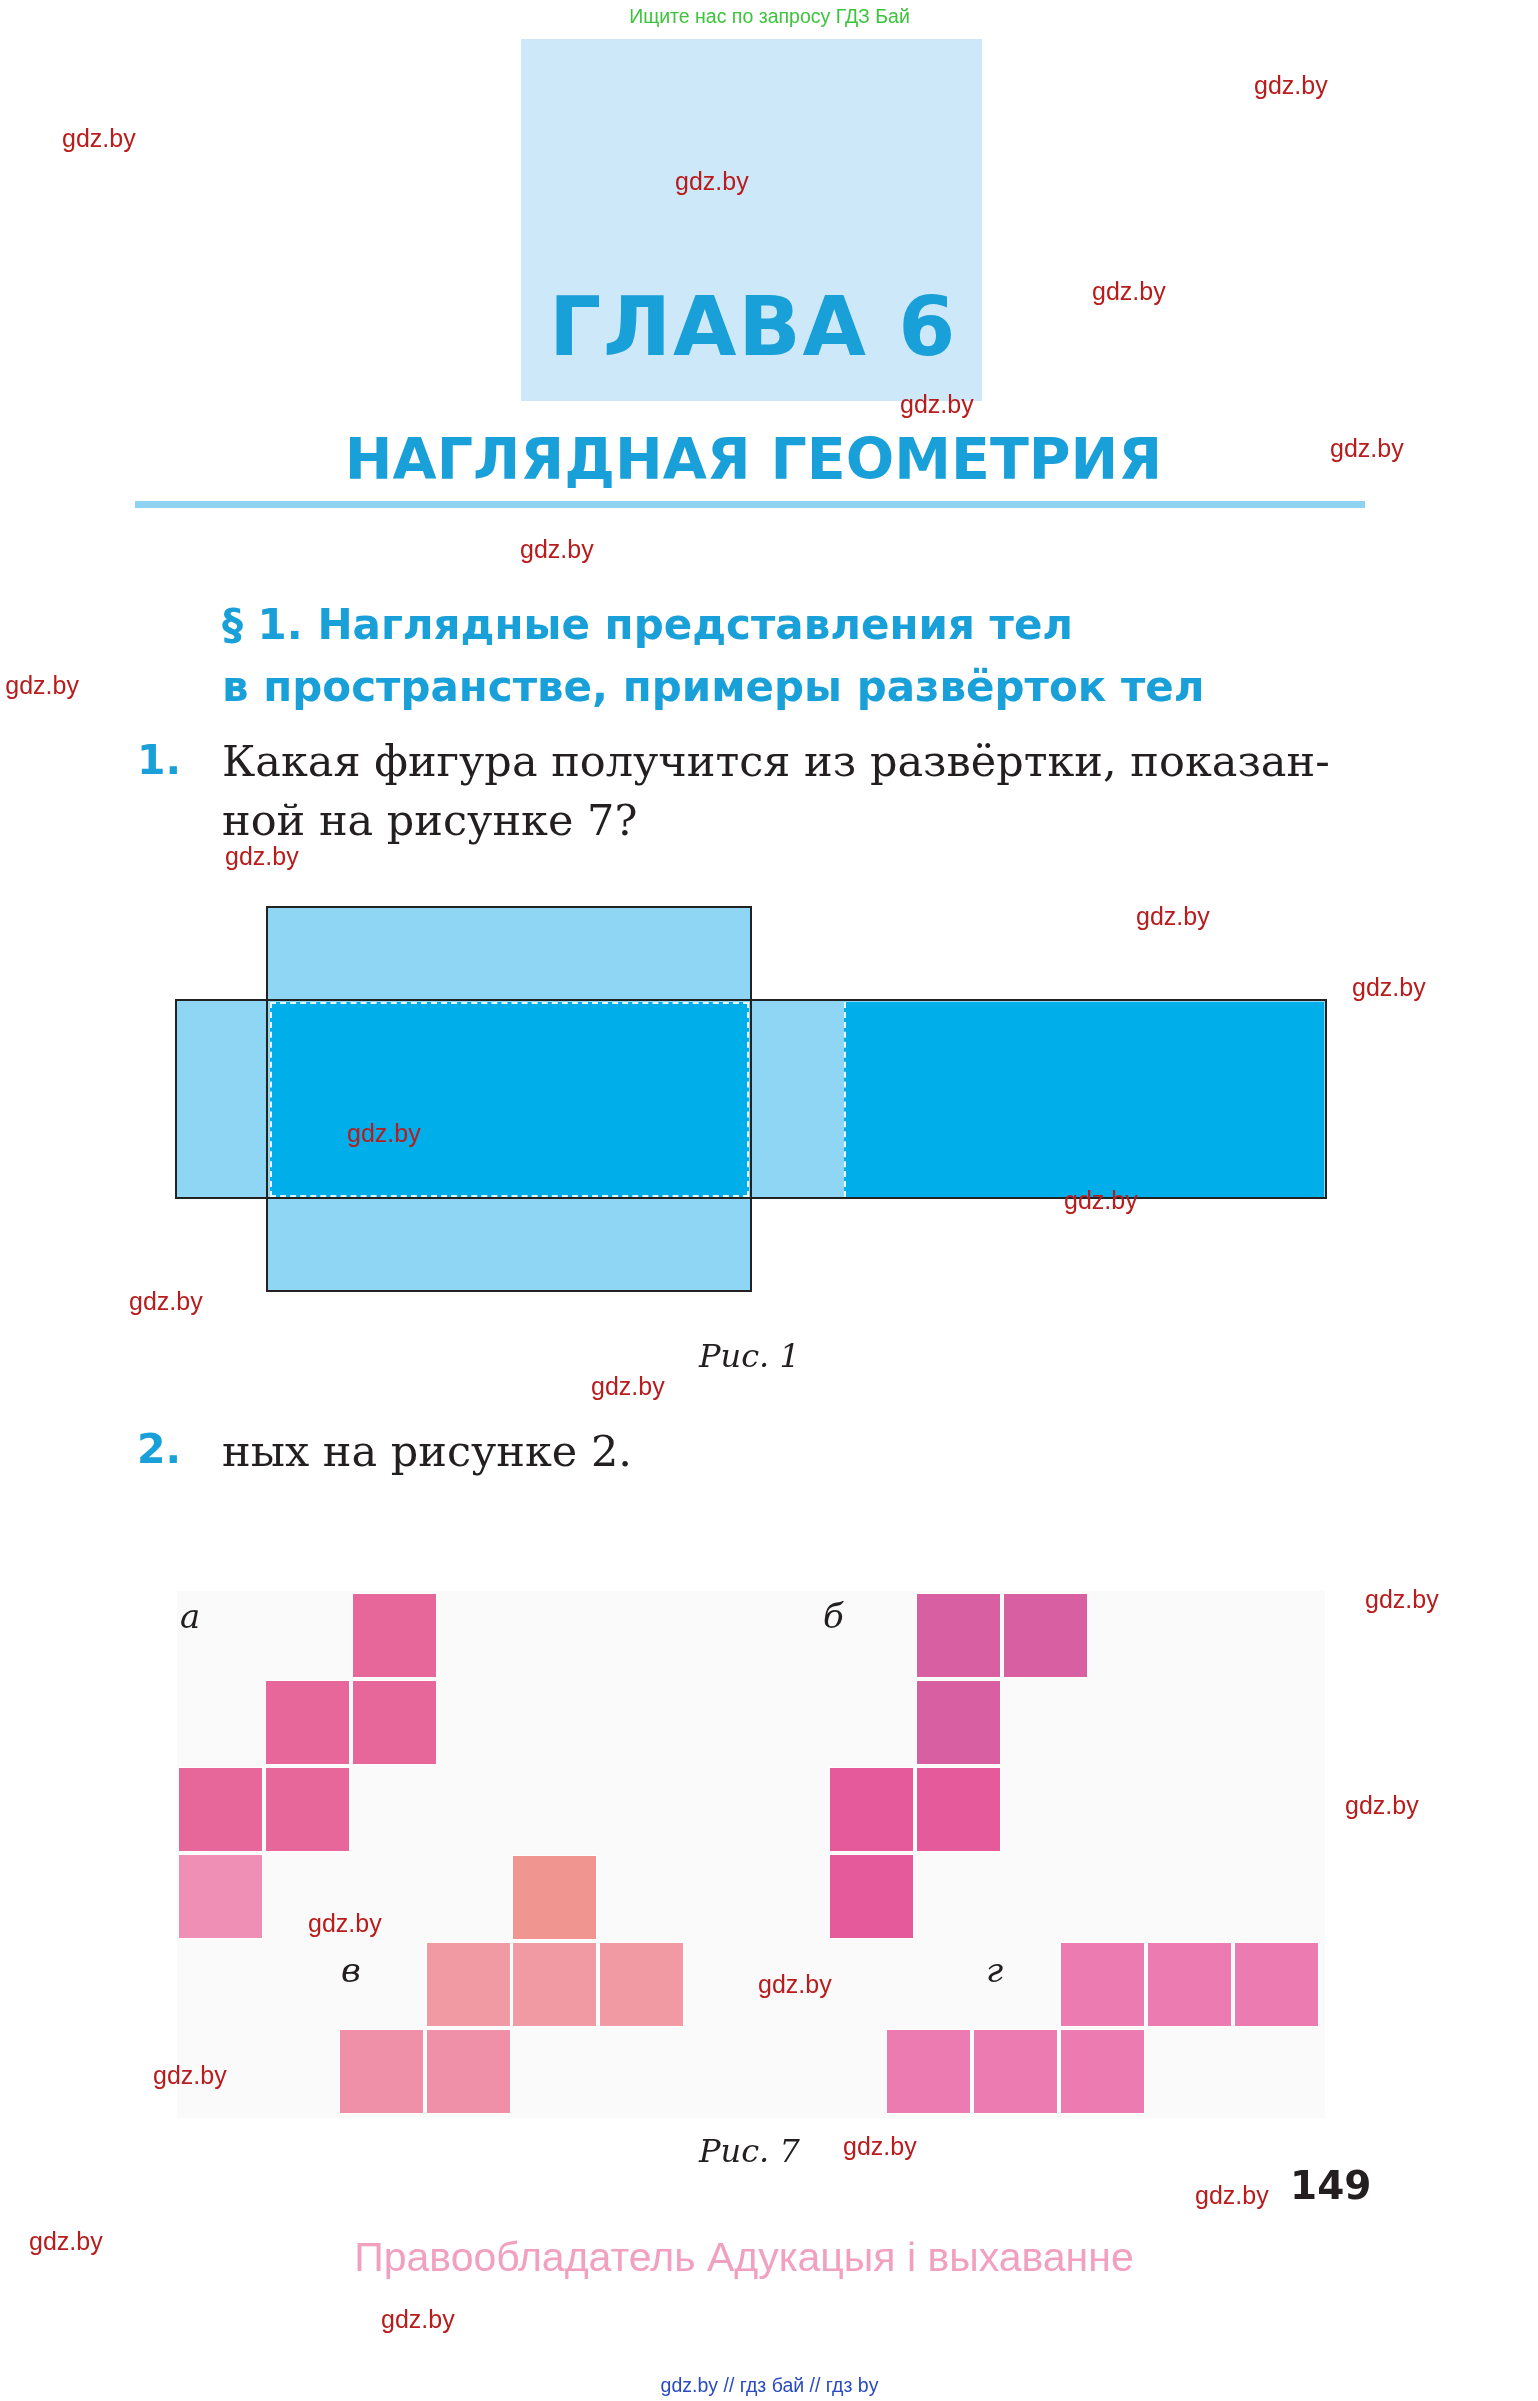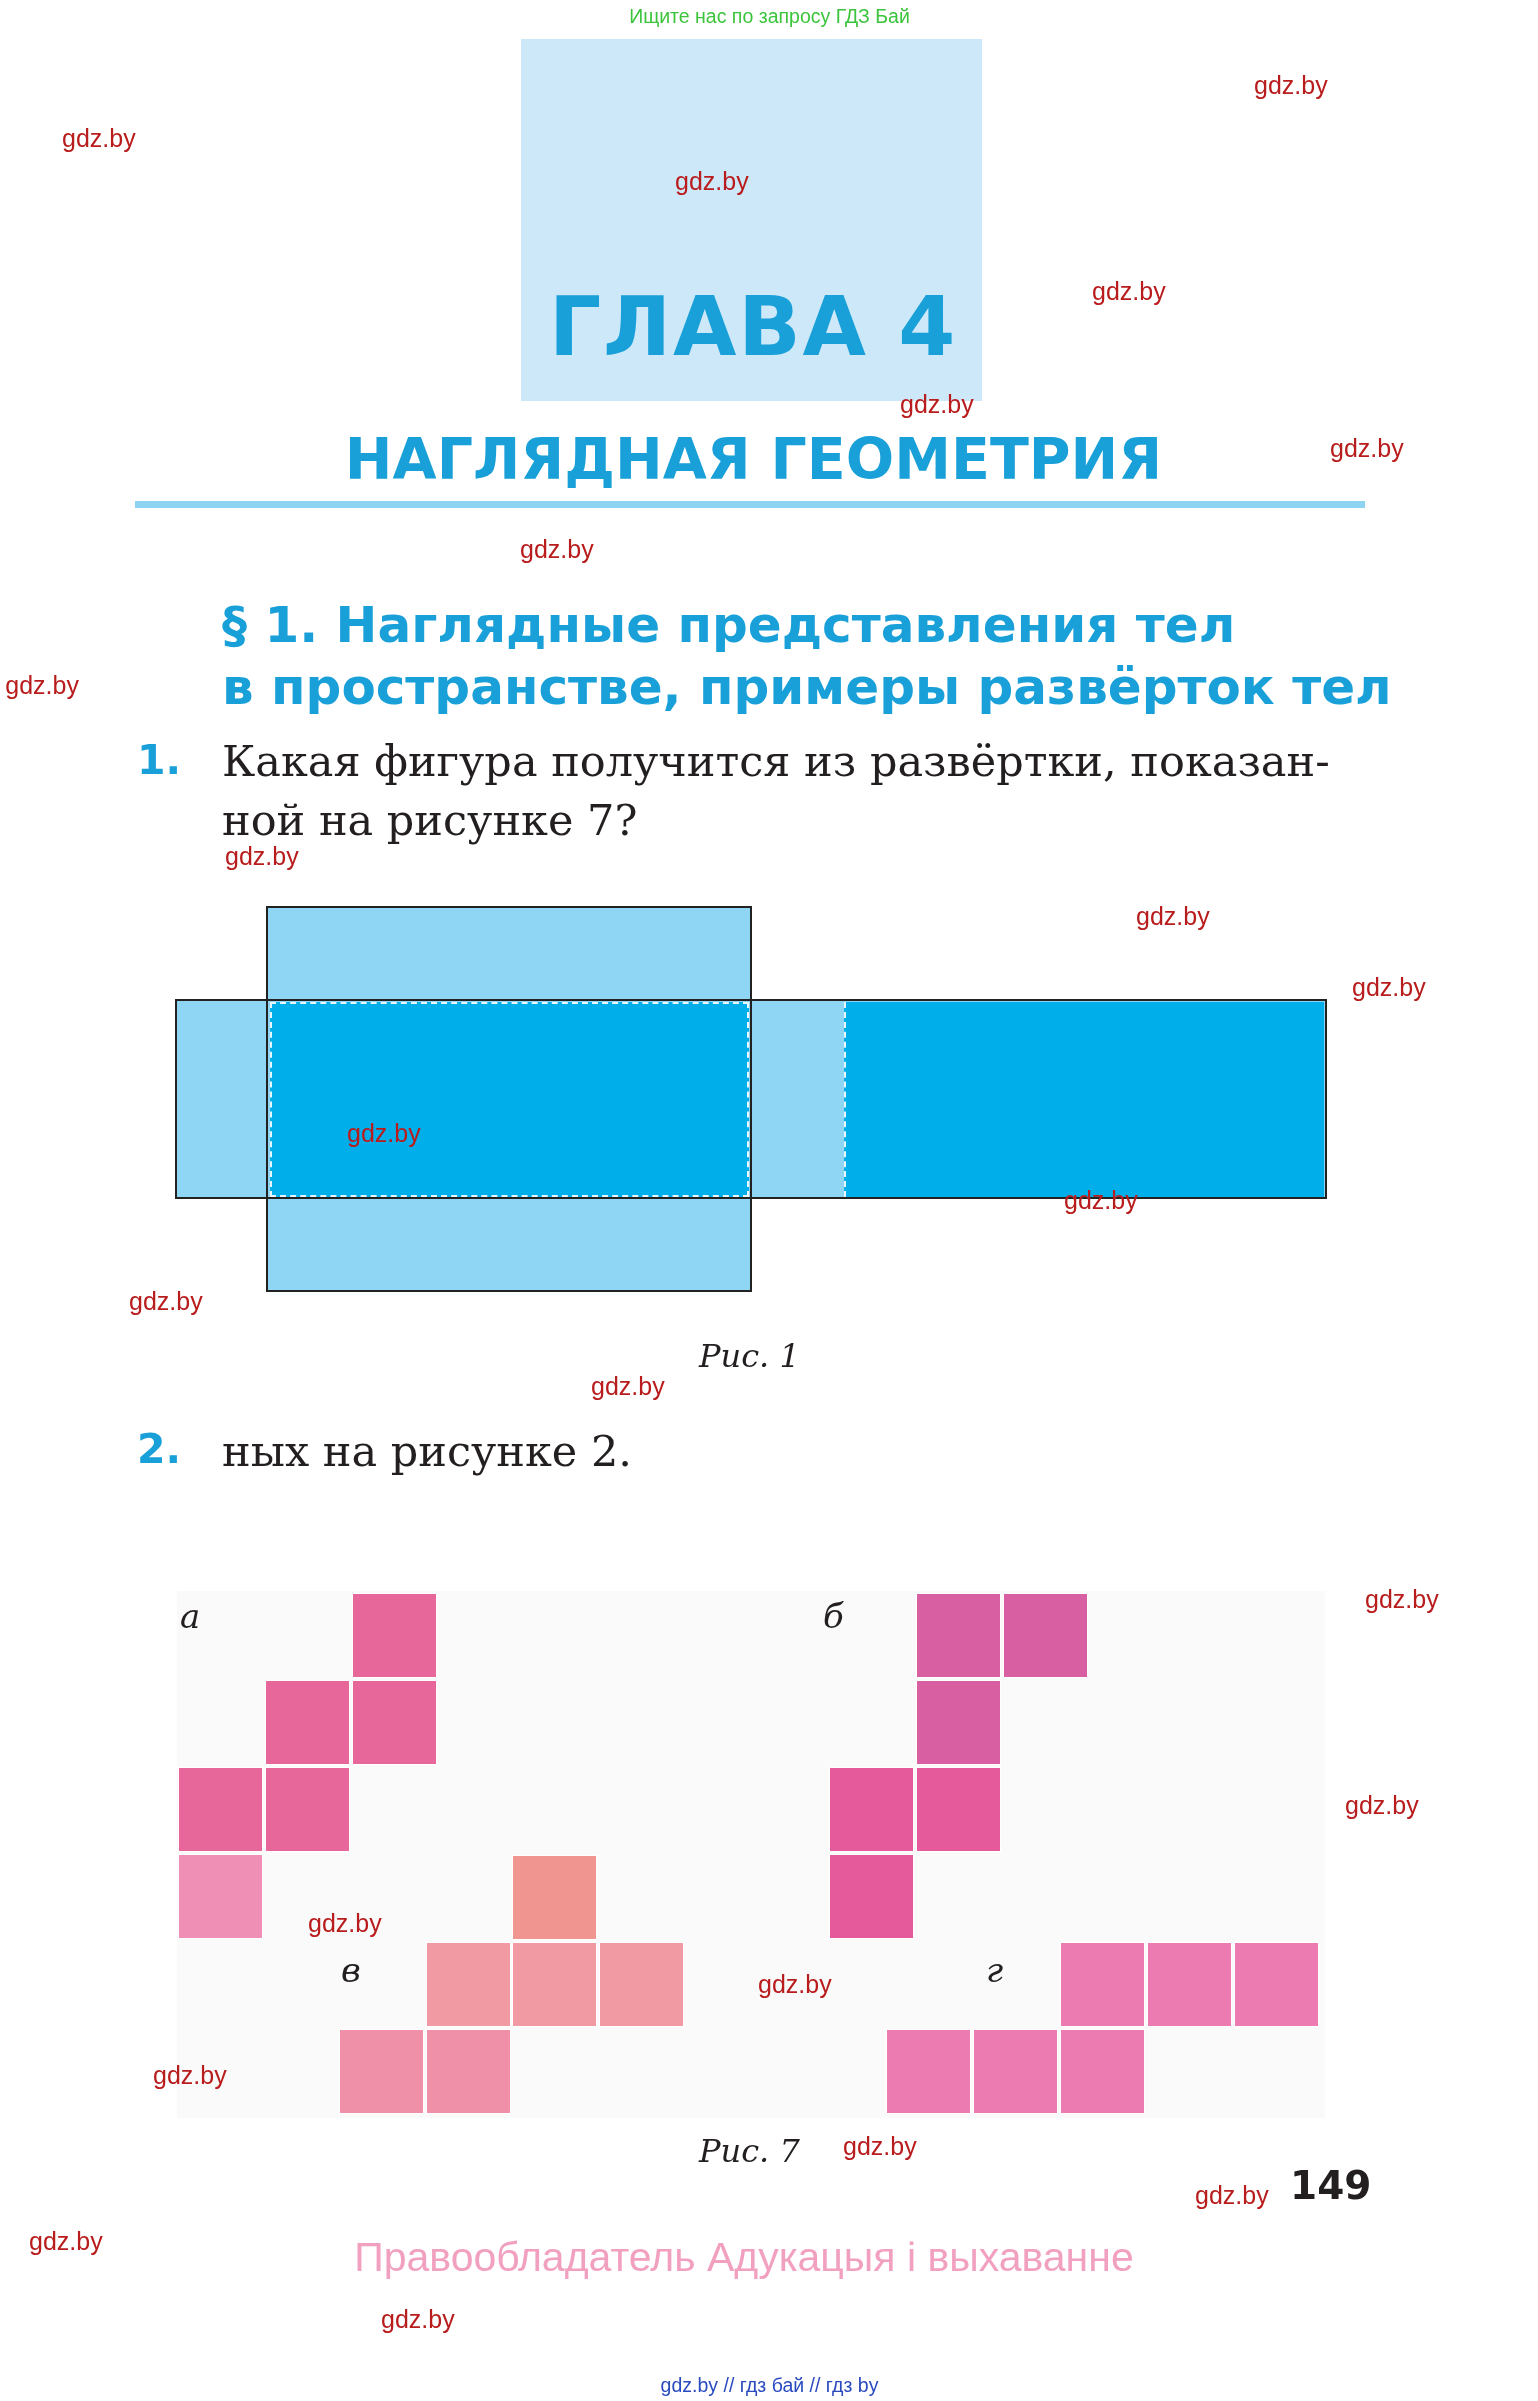--- a/index.html
+++ b/index.html
@@ -6,42 +6,42 @@
   body {
     width:1539px; height:2401px; position:relative; overflow:hidden;
     background:#ffffff; font-family:"Liberation Sans", sans-serif;
   }
   .abs { position:absolute; }
   .header-note { left:0; width:1539px; top:5.3px; text-align:center; color:#3cc43c; font-size:19.5px; }
   .chapter-box { left:521px; top:39px; width:461px; height:362px; background:#cde9f9; }
   .chapter-title { left:496px; top:279px; width:514px; text-align:center; color:#1aa0d8; font-size:82px; font-weight:bold; letter-spacing:1.8px; font-family:"DejaVu Sans", sans-serif; }
   .chapter-subtitle { left:133px; top:426px; width:1241px; text-align:center; color:#1aa0d8; font-size:57px; font-weight:bold; font-family:"DejaVu Sans", sans-serif; }
   .title-rule { left:135px; top:501px; width:1230px; height:7px; background:#8fd3f2; }
-  .section-heading { left:222px; top:594px; color:#1aa0d8; font-size:50px; font-weight:bold; line-height:62px; font-family:"DejaVu Sans", sans-serif; }
+  .section-heading { left:222px; top:594px; color:#1aa0d8; font-size:42px; font-weight:bold; line-height:62px; font-family:"DejaVu Sans", sans-serif; }
   .task-num { color:#1aa0d8; font-size:41px; font-weight:bold; font-family:"DejaVu Sans", sans-serif; }
   .task-text { font-family:"DejaVu Serif", serif; font-size:43px; color:#231f20; line-height:59px; }
   .caption { font-family:"DejaVu Serif", serif; font-style:italic; font-size:32px; color:#231f20; }
   .wm { font-size:25px; color:#b91c1c; }
   .fig { position:absolute; }
   .net-light { background:#8fd6f5; border:2.7px solid #222; box-sizing:border-box; position:absolute; }
   .net-dark { background:#00aeea; position:absolute; }
   .fig2-bg { position:absolute; background:#fafafa; }
   .sq { position:absolute; width:85px; height:85px; box-sizing:border-box; border:1.8px solid #fff; }
   .letter { font-family:"DejaVu Serif", serif; font-style:italic; font-size:34px; color:#231f20; position:absolute; }
   .page-num { font-family:"DejaVu Sans", sans-serif; font-weight:bold; font-size:39px; color:#231f20; }
   .copyright { left:0; width:1488px; text-align:center; top:2234px; font-size:41px; color:#f2a0c0; }
   .footer-links { left:0; width:1539px; text-align:center; top:2374px; font-size:19.5px; color:#2a4bbf; }
 </style>
 </head>
 <body>
 
 <div class="abs header-note">Ищите нас по запросу ГДЗ Бай</div>
 
 <div class="abs chapter-box"></div>
-<div class="abs chapter-title">ГЛАВА 4</div>
+<div class="abs chapter-title">ГЛАВА 6</div>
 <div class="abs chapter-subtitle">НАГЛЯДНАЯ ГЕОМЕТРИЯ</div>
 <div class="abs title-rule"></div>
 
 <div class="abs section-heading">
   <div>§ 1. Наглядные представления тел</div>
   <div>в пространстве, примеры развёрток тел</div>
 </div>
 
 <div class="abs task-num" style="left:137px; top:736px;">1.</div>
 <div class="abs task-text" style="left:222px; top:732px;">

